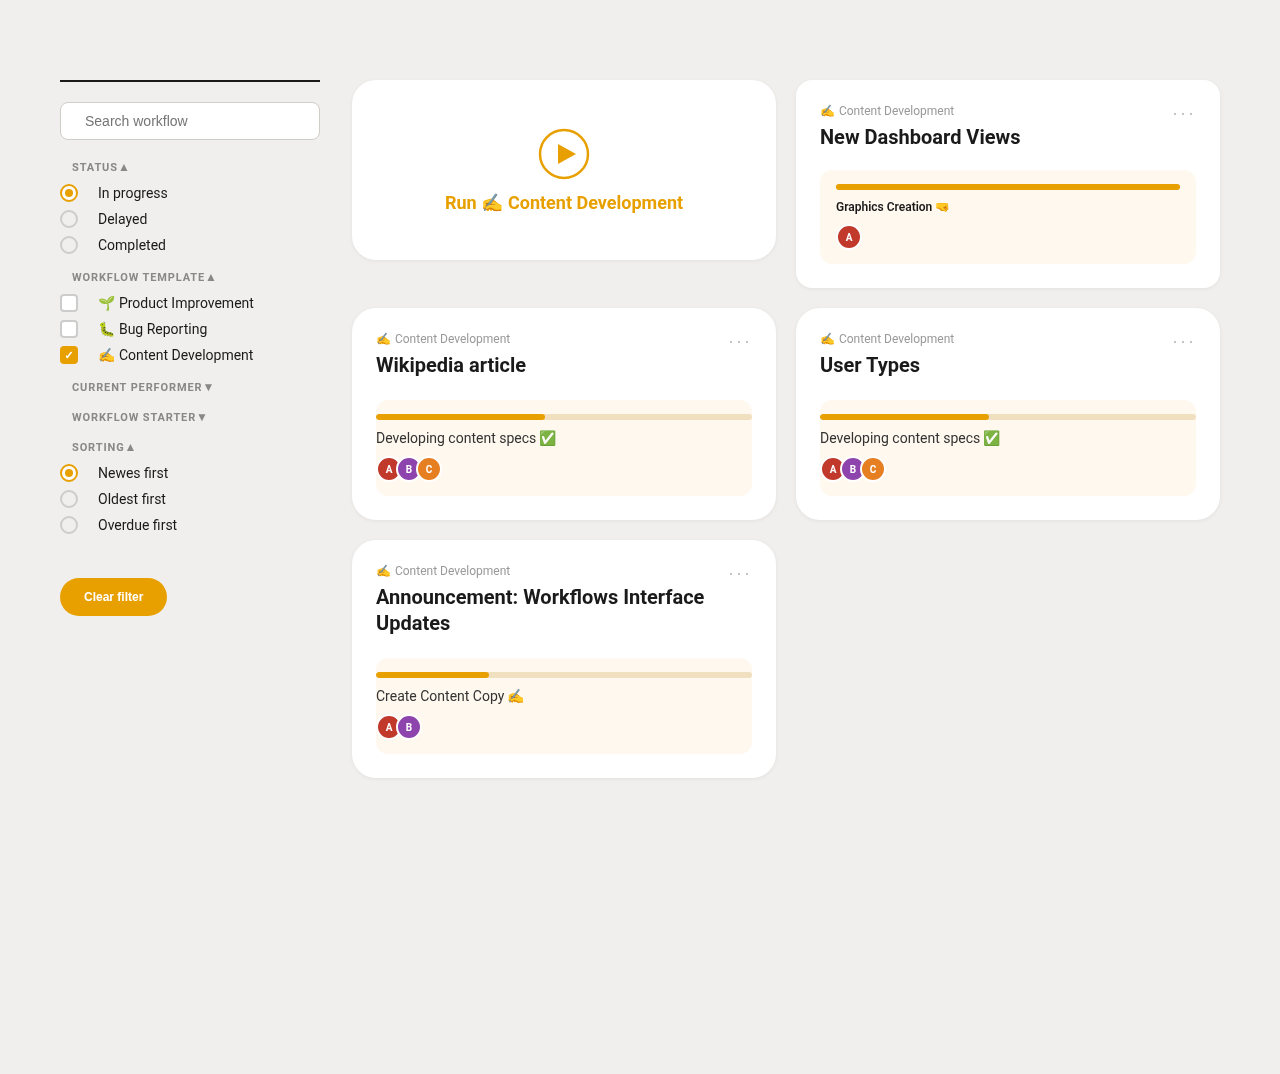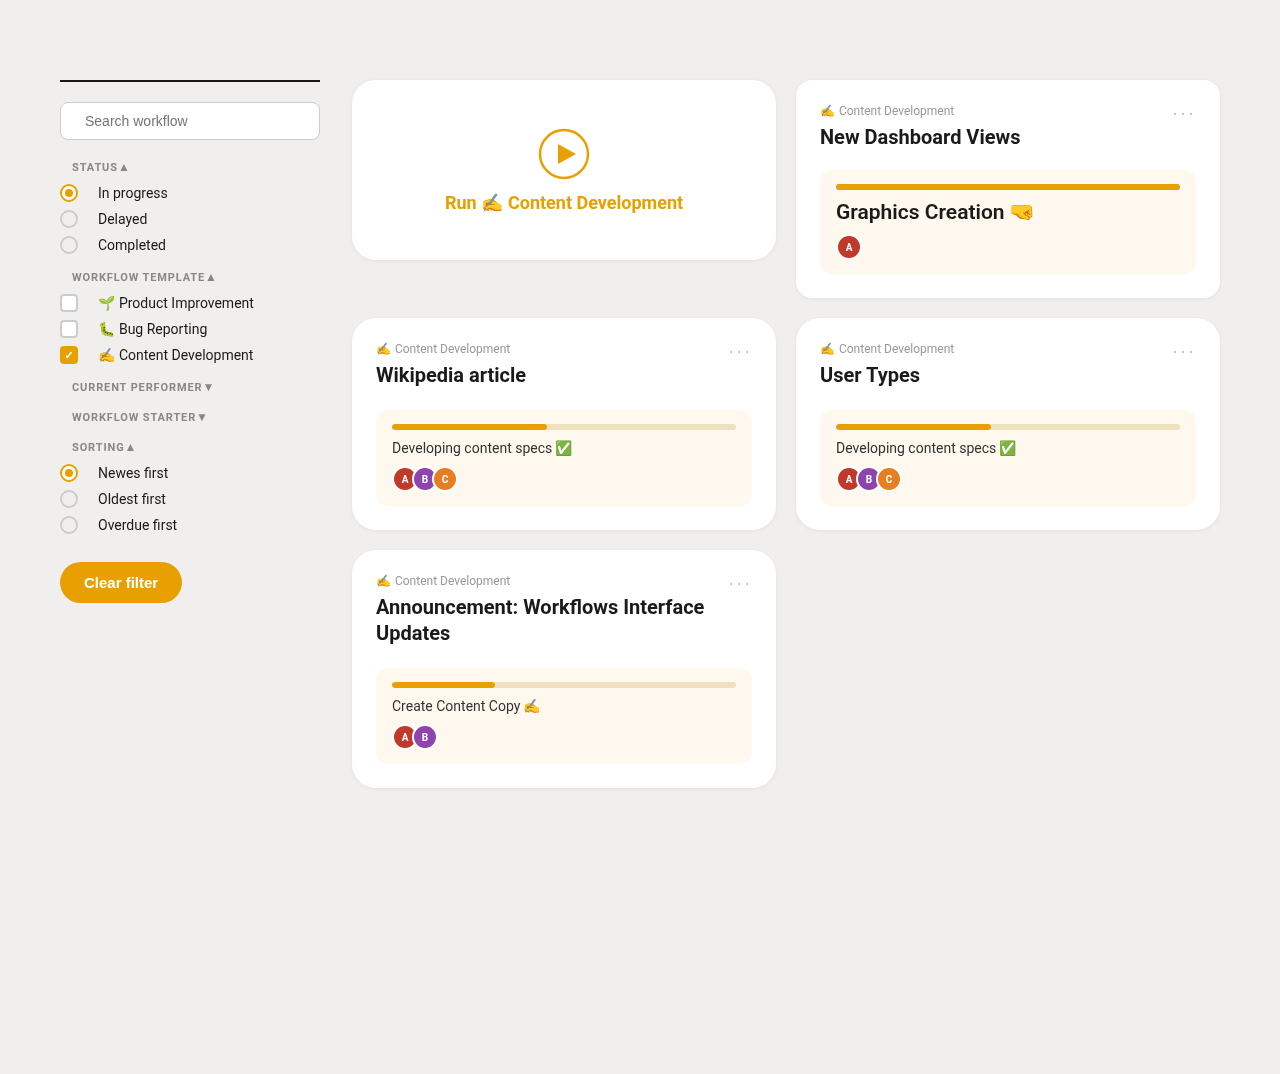--- a/index.html
+++ b/index.html
@@ -107,26 +107,26 @@
     .checkbox-btn.checked::after {
       content: '✓';
       color: white;
       font-size: 11px;
       font-weight: 700;
     }
     .clear-filter-btn {
       background: #e8a000;
       color: white;
       font-weight: 700;
-      font-size: 15px;
+      font-size: 12px;
       border: none;
       border-radius: 24px;
       padding: 12px 24px;
       cursor: pointer;
-      margin-top: 12px;
+      margin-top: 28px;
     }
     
     .main {
       flex: 1;
       display: grid;
       grid-template-columns: 1fr 1fr;
       gap: 20px;
       align-items: start;
     }
     
@@ -184,21 +184,21 @@
       cursor: pointer;
       letter-spacing: 2px;
       background: none;
       border: none;
       line-height: 1;
     }
     
     .task-card {
       background: #fff8ee;
       border-radius: 12px;
-      padding: 14px 16px;
+      padding: 14px 0;
       margin-top: 8px;
     }
     .task-progress-bar {
       height: 6px;
       border-radius: 3px;
       background: #f0e0c0;
       margin-bottom: 10px;
       overflow: hidden;
     }
     .task-progress-fill {
@@ -244,21 +244,21 @@
       border-radius: 16px;
       padding: 24px;
       box-shadow: 0 1px 4px rgba(0,0,0,0.06);
     }
     .inner-task-card {
       background: #fff8ee;
       border-radius: 12px;
       padding: 14px 16px;
     }
     .inner-task-title {
-      font-size: 21px;
+      font-size: 12px;
       font-weight: 600;
       color: #1a1a1a;
       margin-bottom: 10px;
     }
     .full-progress {
       height: 6px;
       border-radius: 3px;
       background: #e8a000;
       width: 100%;
     }

